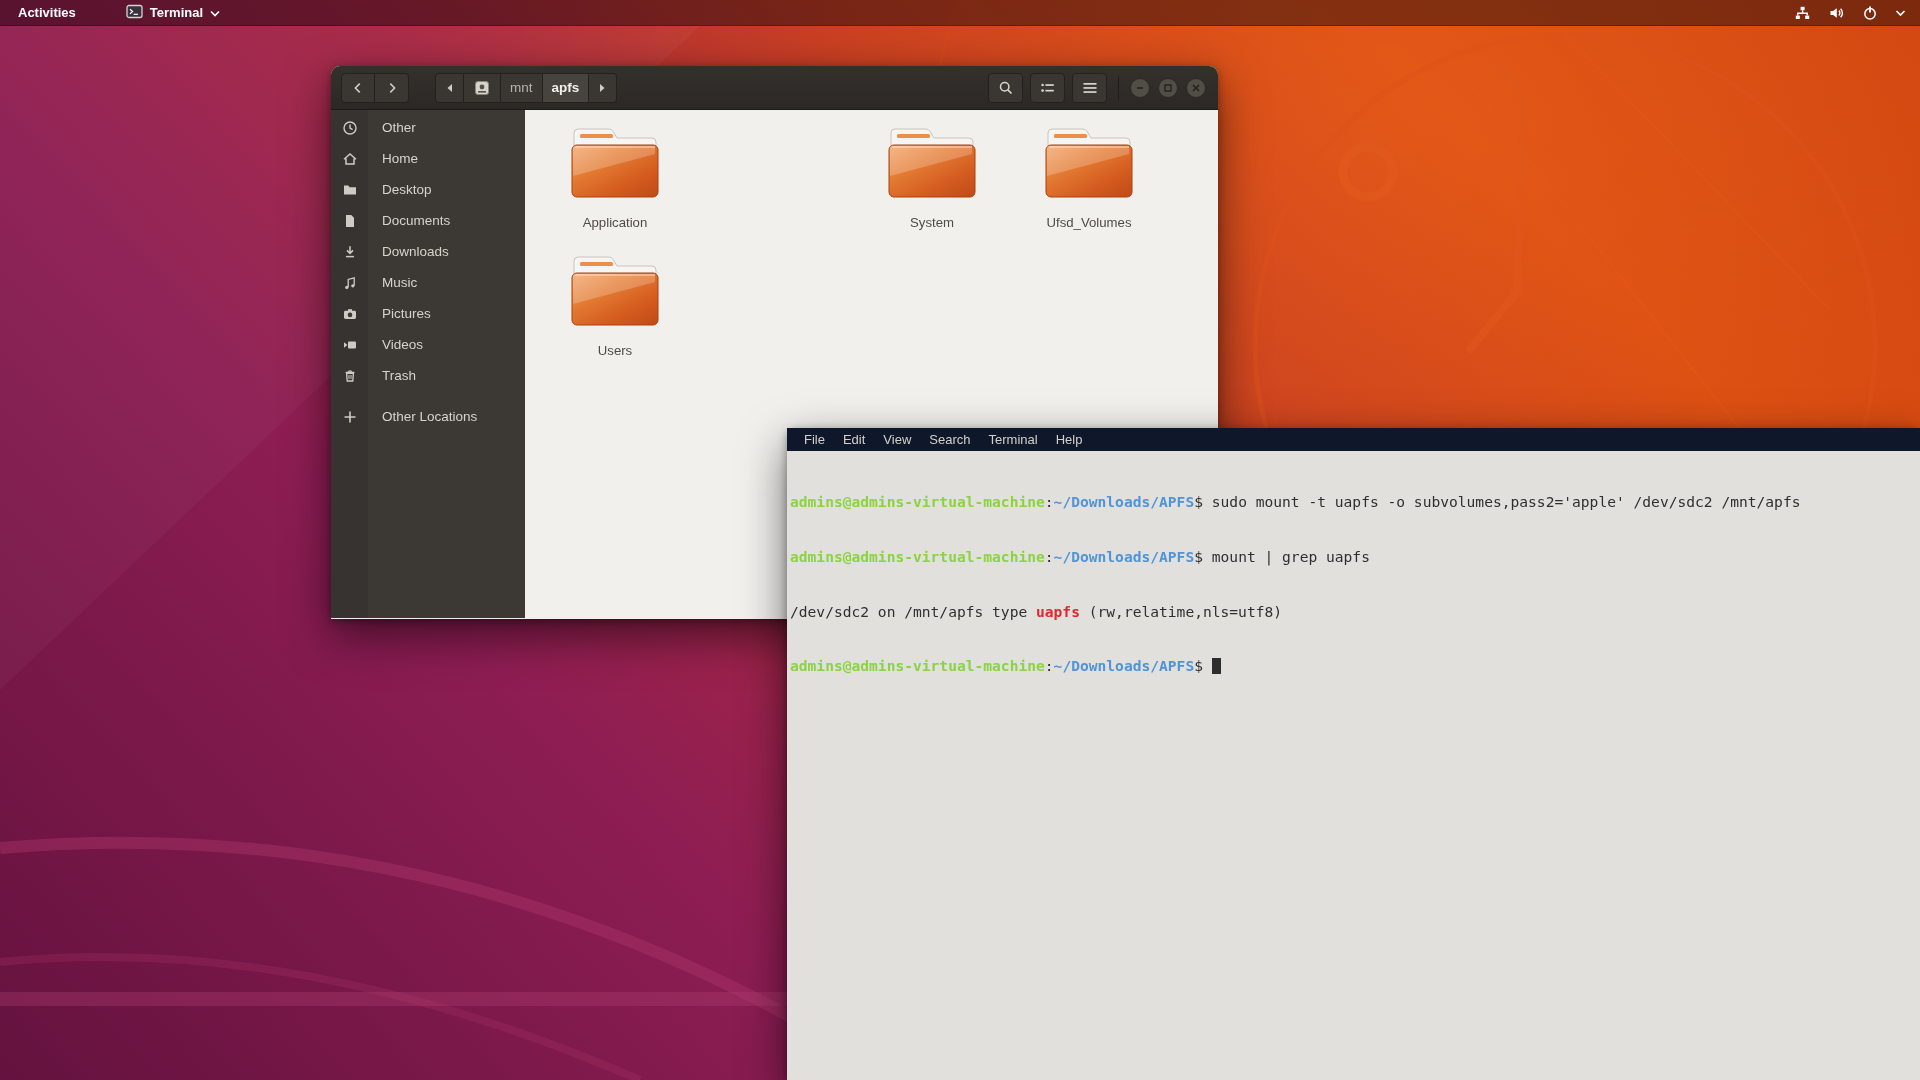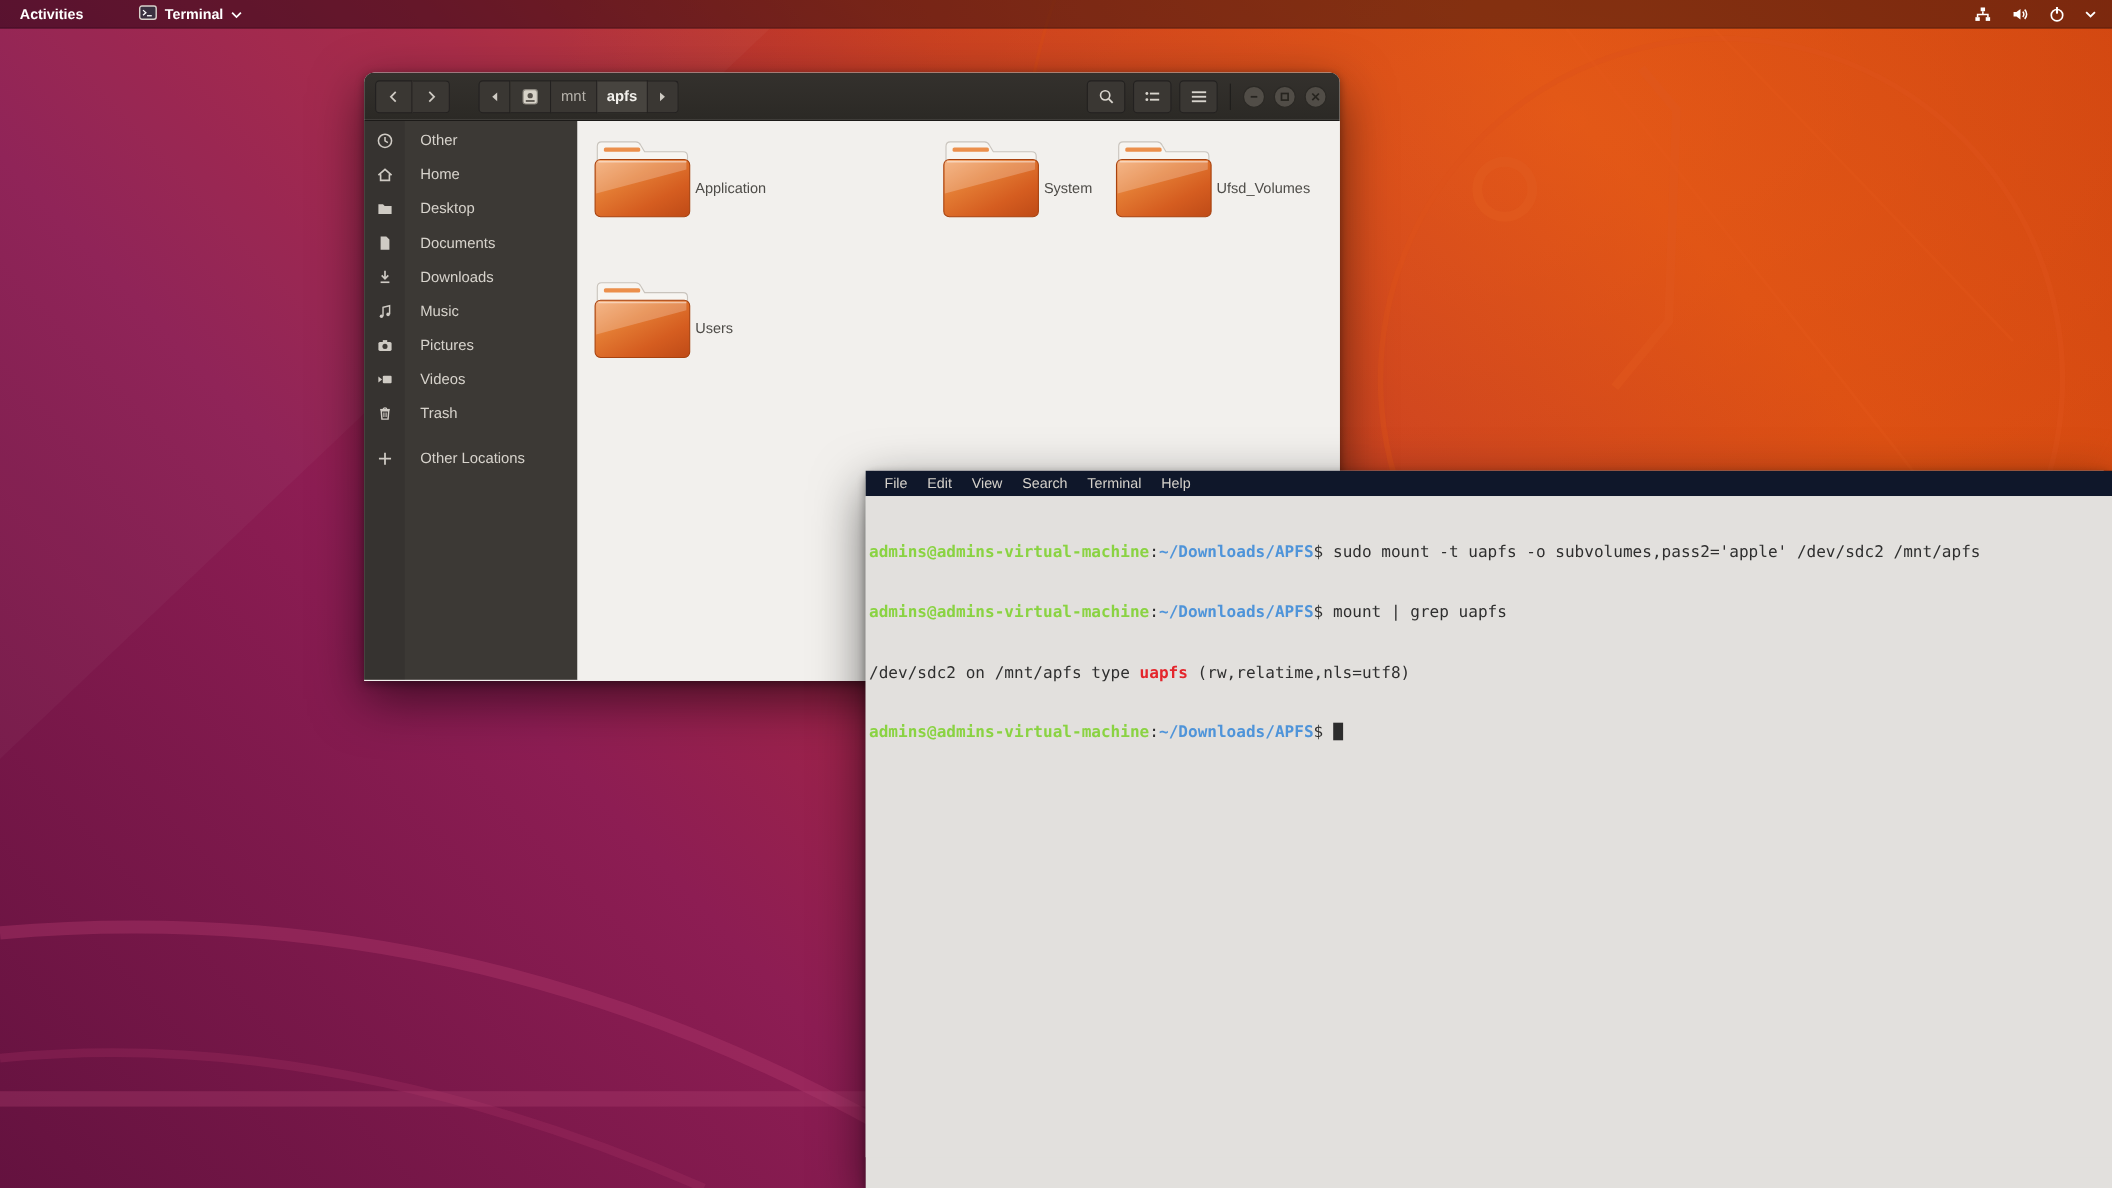--- a/index.html
+++ b/index.html
@@ -62,21 +62,21 @@
 
   .files-body { display:flex; height:508px; }
   .files-sidebar { position:relative; width:194px; background:#3c3935; padding-top:2px; flex:none; }
   .sidebar-strip { position:absolute; left:0; top:0; bottom:0; width:37px; background:rgba(0,0,0,.09); }
   .side-item { position:relative; height:31px; display:flex; align-items:center; cursor:default; }
   .side-item .sicon { width:37px; display:flex; justify-content:center; flex:none; }
   .side-item .slabel { font-size:13.5px; color:#d7d3cc; margin-left:14px; white-space:nowrap; }
   .side-item.spaced { margin-top:10px; }
 
   .files-content { position:relative; flex:1; background:#f2f0ed; }
-  .folder-cell { position:absolute; width:158px; display:flex; flex-direction:row; align-items:center; cursor:default; }
+  .folder-cell { position:absolute; width:158px; display:flex; flex-direction:column; align-items:center; cursor:default; }
   .folder-cell .flabel { margin-top:9px; font-size:13.2px; color:#4e4c48; }
 
   
   .term-window { left:787px; top:428px; width:1133px; height:652px; z-index:20;
     border-radius:8px 8px 0 0; background:#e2e0dd; }
   .term-titlebar {
     position:relative; height:28px; border-radius:8px 8px 0 0;
     background:linear-gradient(#434039,#383633); border-bottom:1px solid #262421;
     display:flex; align-items:center;
   }

